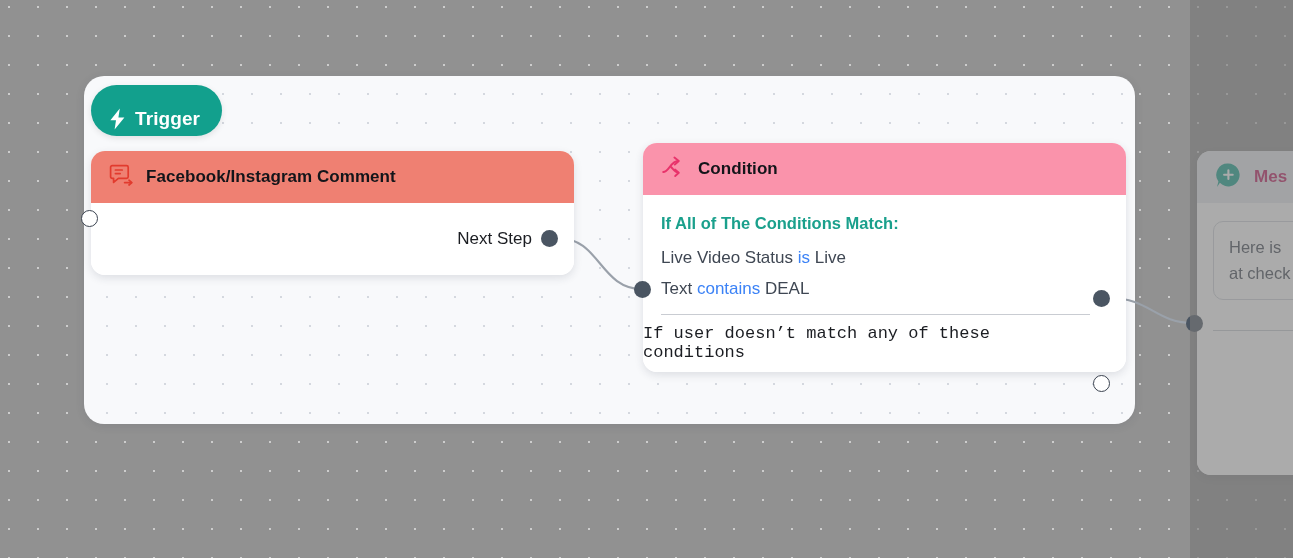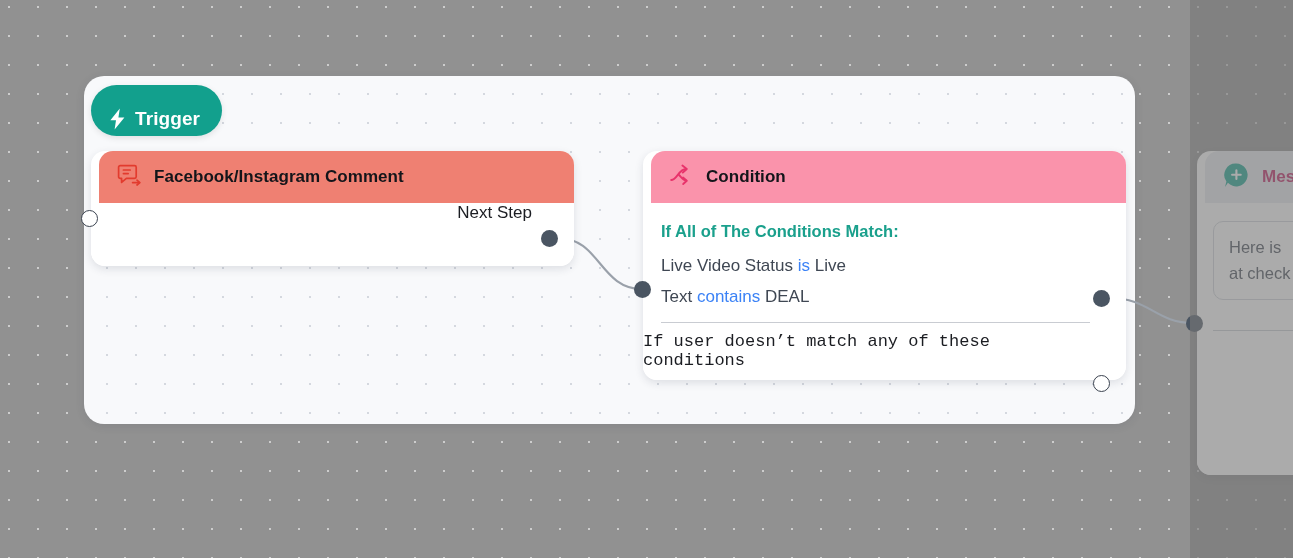--- a/index.html
+++ b/index.html
@@ -59,42 +59,41 @@
     background: #ffffff;
     border-radius: 14px;
     box-shadow: 0 3px 9px rgba(40,50,70,0.13);
     overflow: visible;
   }
   .node-head {
     display: flex; align-items: center; gap: 12px;
     height: 52px;
     padding: 0 18px;
     border-radius: 14px 14px 0 0;
-    margin-left: 8px;
   }
   .node-head .title {
     font-size: 17px; font-weight: bold; color: #13151a;
     letter-spacing: 0.05px; white-space: nowrap;
   }
   .node-body { background: #ffffff; border-radius: 0 0 14px 14px; }
 
   
   #card-fb { left: 91px; top: 151px; width: 483px; }
   #card-fb .node-head { background: #ef8072; }
   #fb-body {
-    height: 63px;
-    display: flex; justify-content: flex-end;
+    height: 72px;
+    display: flex; align-items: center; justify-content: flex-end;
     padding-right: 42px;
   }
   #fb-body .next-step-label {
     font-size: 17px; color: #1b1d22;
   }
 
   
-  #card-cond { left: 643px; top: 151px; width: 483px; }
+  #card-cond { left: 643px; top: 143px; width: 483px; }
   #card-cond .node-head { background: #fa93ab; }
   #cond-body { padding: 16px 36px 0 18px; }
   #cond-heading {
     font-size: 16.5px; font-weight: bold; color: #1aa08c;
     margin: 3px 0 14px 0;
   }
   .cond-row {
     font-size: 17px; color: #3f4753; margin-bottom: 10px; line-height: 1.25;
   }
   .cond-row .op { color: #3b82f6; }

